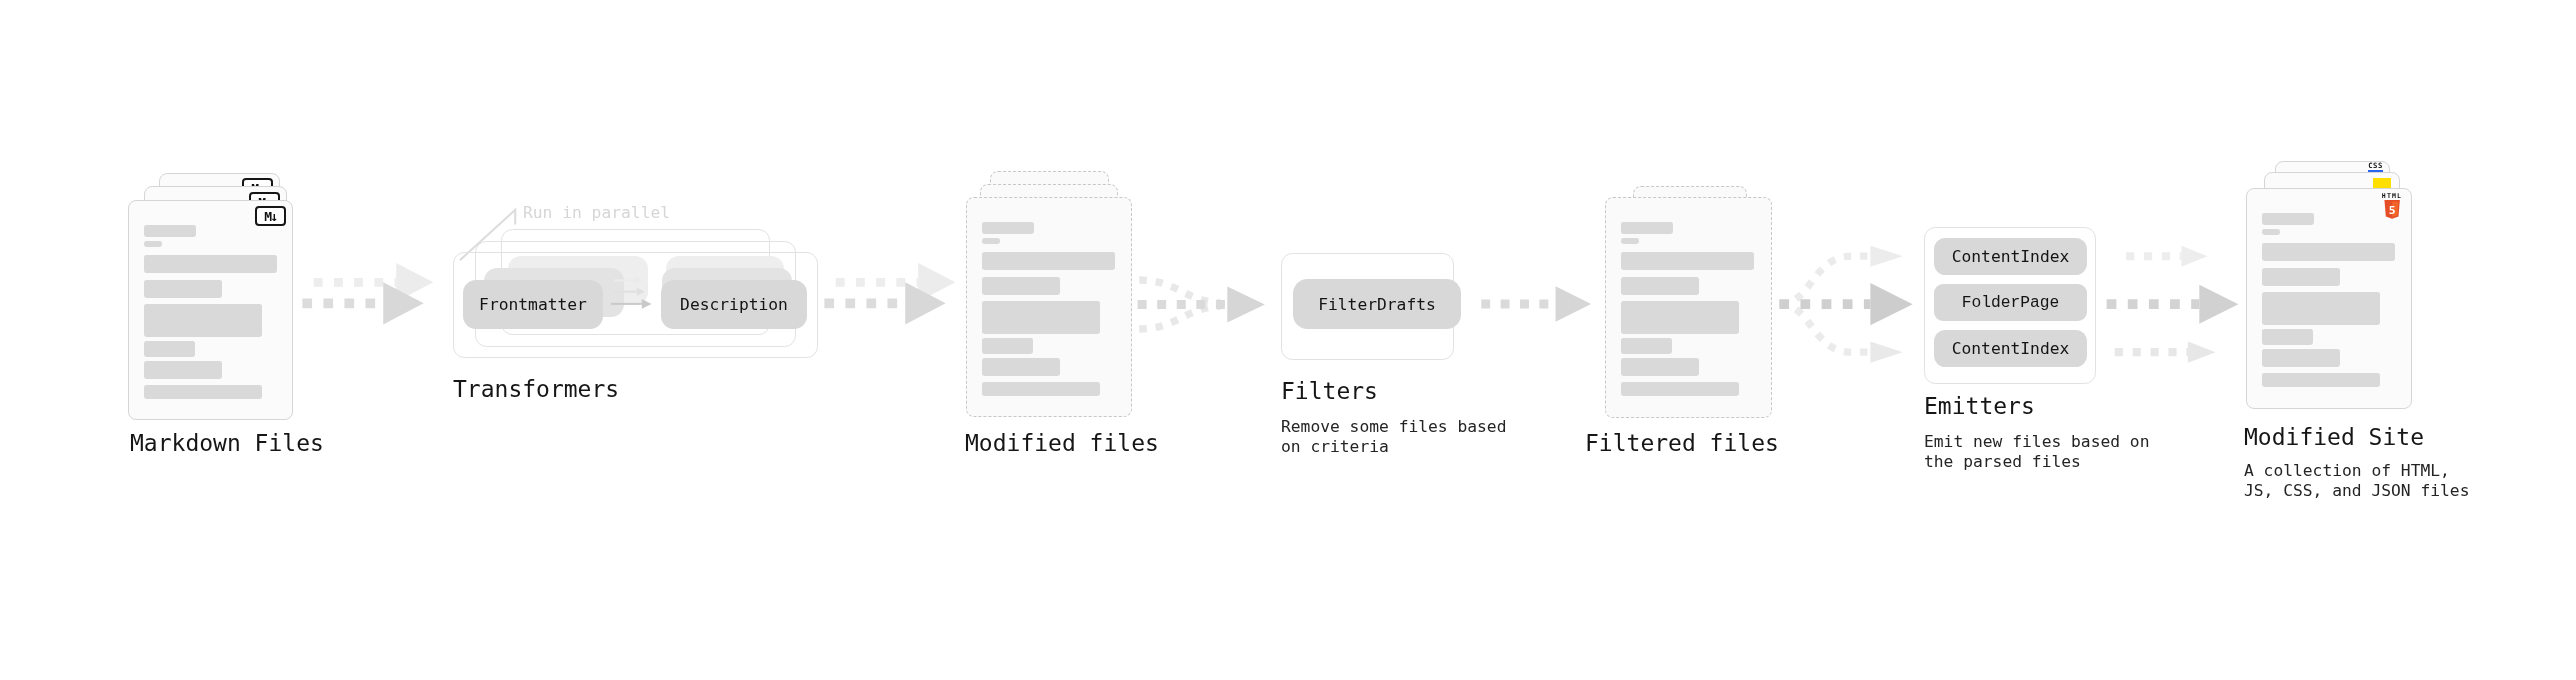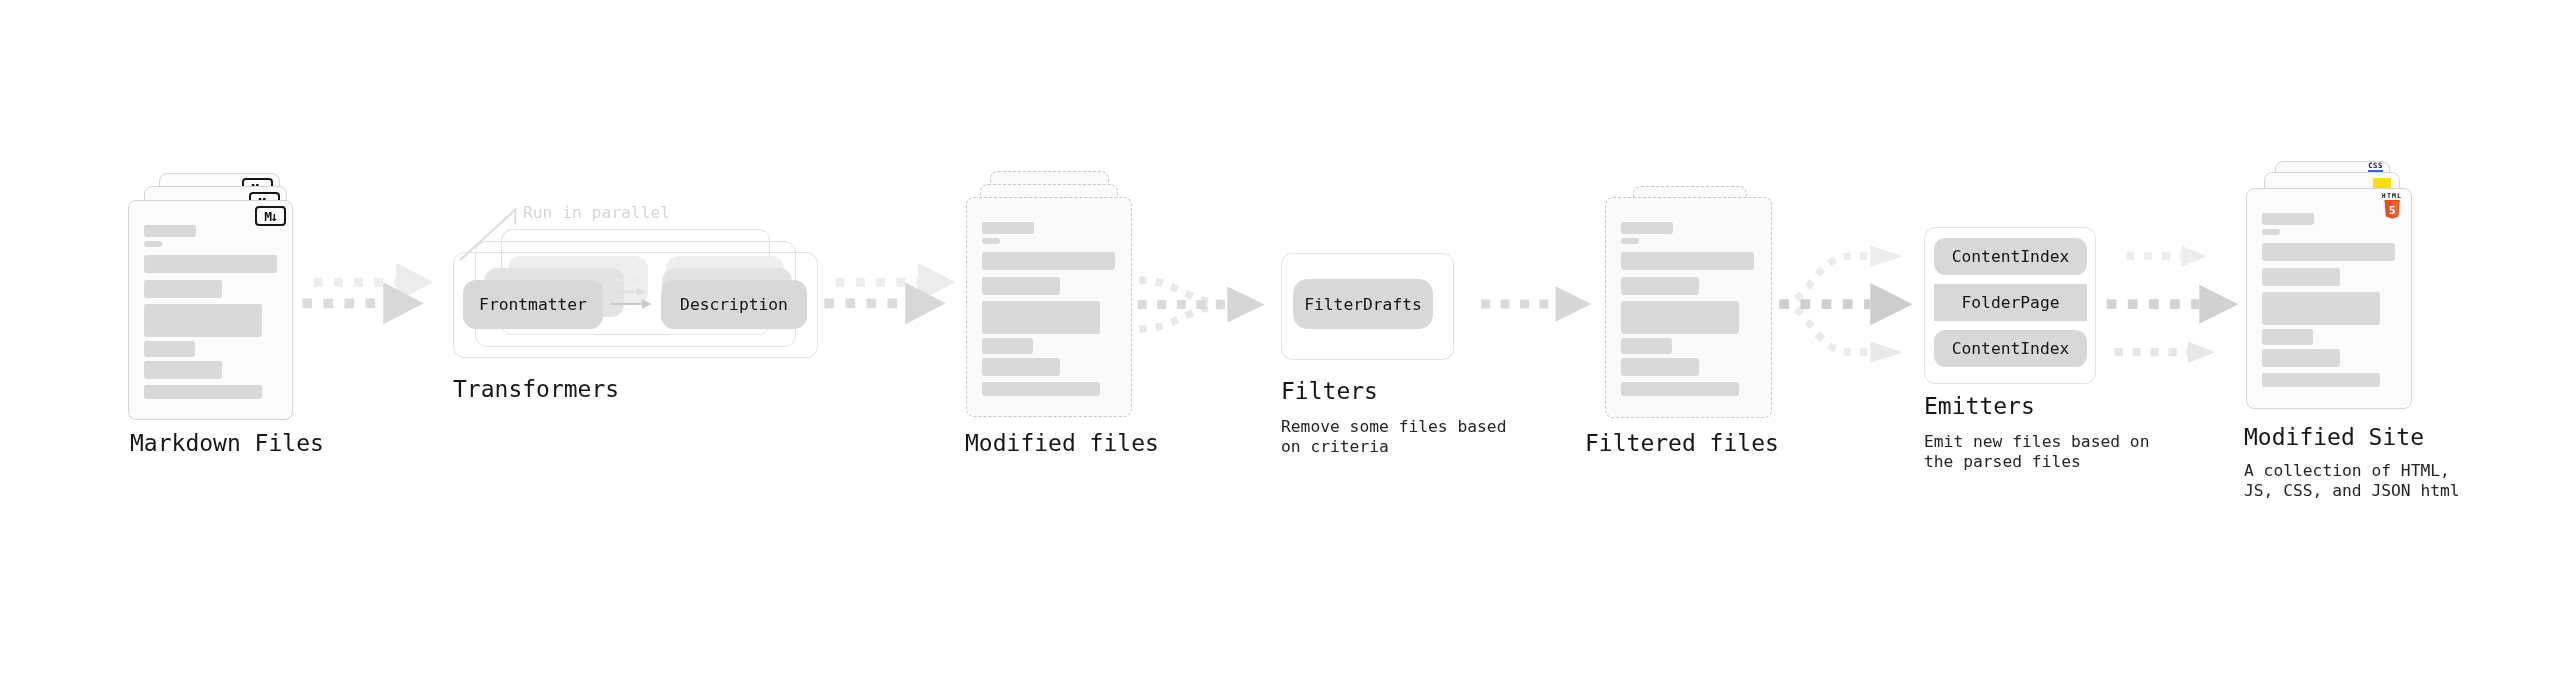--- a/index.html
+++ b/index.html
@@ -141,21 +141,21 @@
   <div class="stage-label" style="left:965px;top:429px;">Modified files</div>
 
   <svg style="left:1136px;top:275px;" width="137" height="59" viewBox="0 0 168 72">
     <path d="M4,6 C50,6 60,32 104,34" fill="none" stroke="#e8e8e8" stroke-width="9" stroke-dasharray="9 11"></path>
     <path d="M4,66 C50,66 60,40 104,38" fill="none" stroke="#e8e8e8" stroke-width="9" stroke-dasharray="9 11"></path>
     <line x1="2" y1="36" x2="112" y2="36" stroke="#dadada" stroke-width="11" stroke-dasharray="11 13"></line>
     <polygon points="112,14 158,36 112,58" fill="#d6d6d6"></polygon>
   </svg>
 
   <div class="obox" style="left:1281px;top:253px;width:173px;height:107px;"></div>
-  <div class="pill" style="left:1293px;top:279px;width:140px;height:50px;border-radius:14.6px;">FilterDrafts</div>
+  <div class="pill" style="left:1293px;top:279px;width:168px;height:50px;border-radius:14.6px;">FilterDrafts</div>
   <div class="stage-label" style="left:1281px;top:377px;">Filters</div>
   <div class="sub" style="left:1281px;top:417px;">
     <span class="line">Remove some files based</span>
     <span class="line">on criteria</span>
   </div>
 
   <svg style="left:1481px;top:283px;" width="112" height="42" viewBox="0 0 138 52">
     <line x1="0" y1="26" x2="92" y2="26" stroke="#dadada" stroke-width="11" stroke-dasharray="11 13"></line>
     <polygon points="92,4 136,26 92,48" fill="#d6d6d6"></polygon>
   </svg>
@@ -179,21 +179,21 @@
     <path d="M6,74 C42,74 46,15 92,15 L116,15" fill="none" stroke="#ebebeb" stroke-width="9" stroke-dasharray="9 11"></path>
     <polygon points="116,2 156,15 116,28" fill="#ececec"></polygon>
     <path d="M6,74 C42,74 46,133 92,133 L116,133" fill="none" stroke="#ebebeb" stroke-width="9" stroke-dasharray="9 11"></path>
     <polygon points="116,120 156,133 116,146" fill="#e9e9e9"></polygon>
     <line x1="4" y1="74" x2="116" y2="74" stroke="#cfcfcf" stroke-width="12" stroke-dasharray="12 14"></line>
     <polygon points="116,48 168,74 116,100" fill="#cdcdcd"></polygon>
   </svg>
 
   <div class="obox" style="left:1924px;top:227px;width:172px;height:157px;"></div>
   <div class="pill" style="left:1934px;top:238px;width:153px;height:37px;border-radius:11.4px;">ContentIndex</div>
-  <div class="pill" style="left:1934px;top:284px;width:153px;height:37px;border-radius:0;">FolderPage</div>
+  <div class="pill" style="left:1934px;top:284px;width:153px;height:37px;border-radius:9px;font-family:Liberation Mono, monospace;">FolderPage</div>
   <div class="pill" style="left:1934px;top:330px;width:153px;height:37px;border-radius:11.4px;">ContentIndex</div>
   <div class="stage-label" style="left:1924px;top:392px;">Emitters</div>
   <div class="sub" style="left:1924px;top:432px;">
     <span class="line">Emit new files based on</span>
     <span class="line">the parsed files</span>
   </div>
 
   <svg style="left:2105px;top:244px;" width="135" height="122" viewBox="0 0 166 150">
     <line x1="26" y1="15" x2="94" y2="15" stroke="#ededed" stroke-width="10" stroke-dasharray="10 12"></line>
     <polygon points="94,2 126,15 94,28" fill="#ededed"></polygon>
@@ -226,17 +226,17 @@
       <svg style="position:static;display:block;margin:0.8px auto 0;" width="16.3" height="19.5" viewBox="0 0 20 24">
         <path d="M0.5,0 L19.5,0 L17.8,20.4 L10,23 L2.2,20.4 Z" fill="#e44d26"></path>
         <path d="M10,1.8 L17.9,1.8 L16.5,19.2 L10,21.3 Z" fill="#f16529"></path>
         <text x="10" y="17" text-anchor="middle" font-size="14" font-weight="bold" fill="#ffffff" font-family="DejaVu Sans Mono, monospace">5</text>
       </svg>
     </div>
   </div>
   <div class="stage-label" style="left:2244px;top:423px;">Modified Site</div>
   <div class="sub" style="left:2244px;top:461px;">
     <span class="line">A collection of HTML,</span>
-    <span class="line">JS, CSS, and JSON html</span>
+    <span class="line">JS, CSS, and JSON files</span>
   </div>
 
 </div>
 
 
 </body></html>

